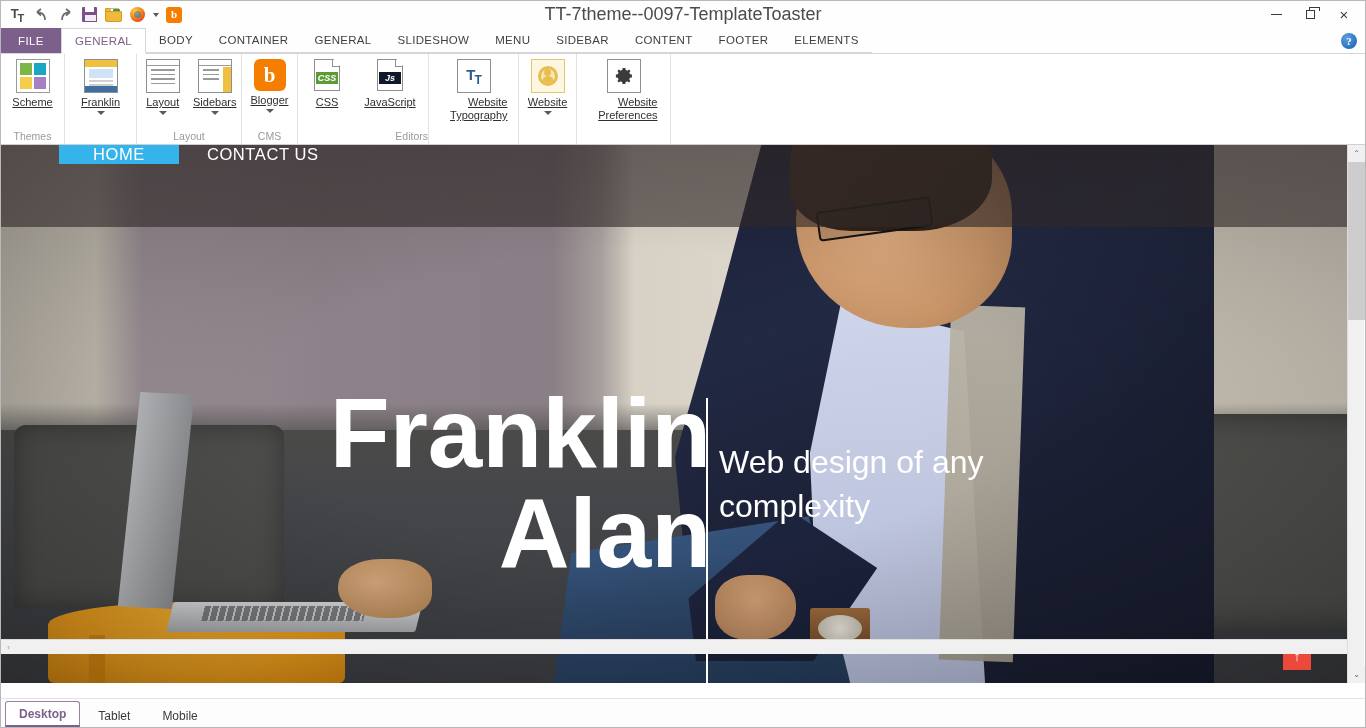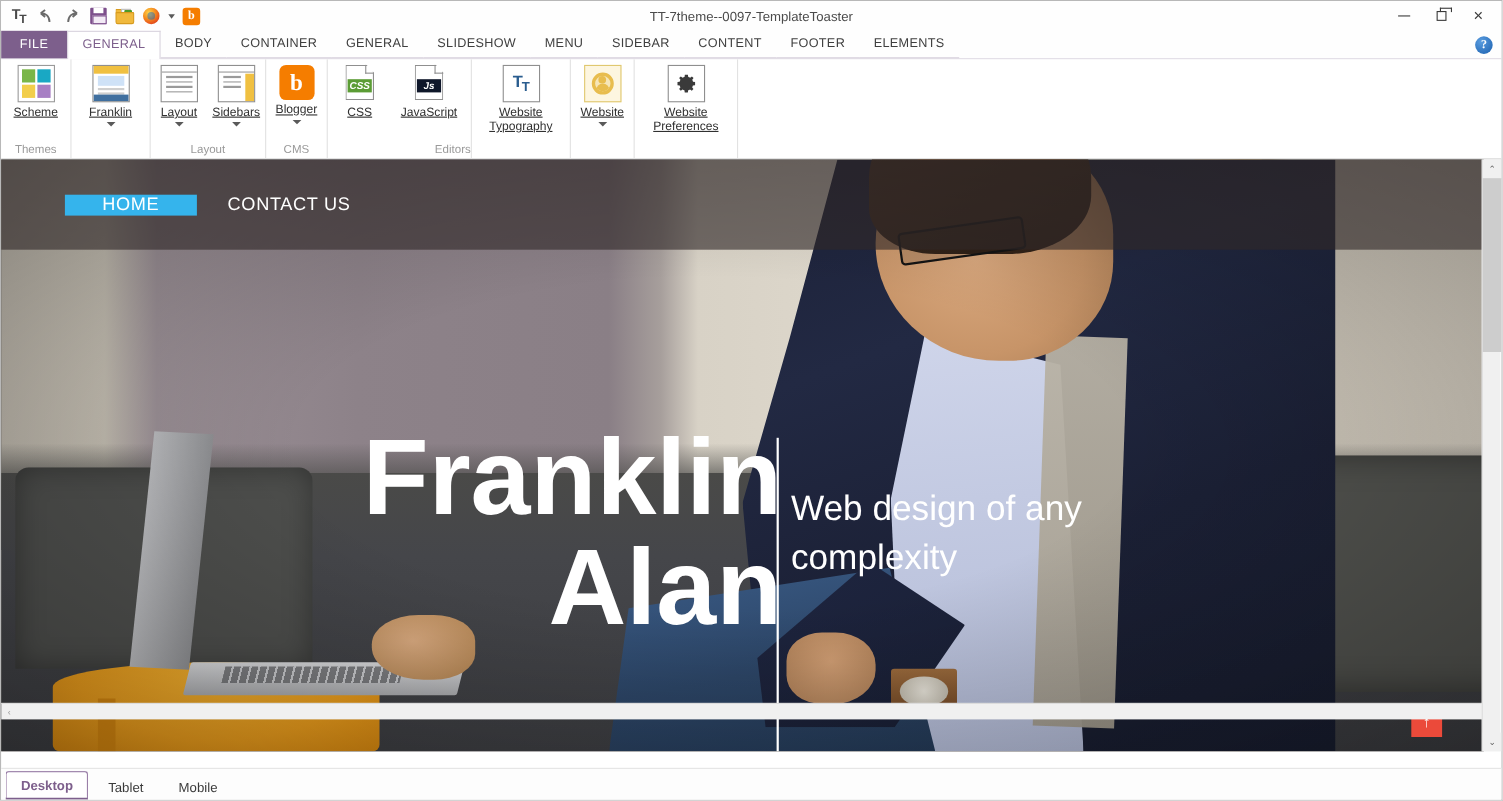--- a/index.html
+++ b/index.html
@@ -86,21 +86,21 @@
   }
   .blogger {
     width: 16px; height: 16px; border-radius: 3px; background: #f57d00;
     display:flex; align-items:center; justify-content:center;
   }
   .blogger span { color:#fff; font-weight:bold; font-size:11px; line-height:1; font-family:"Liberation Serif", serif;}
 
   .window-title {
     position: absolute; left: 0; right: 0; top: 0; height: 27px;
     display: flex; align-items: center; justify-content: center;
-    font-size: 12px; color: #4b4b4b; pointer-events: none;
+    font-size: 18px; color: #4b4b4b; pointer-events: none;
   }
   .wctrls {
     position: absolute; right: 4px; top: 0; height: 27px;
     display: flex; align-items: center;
   }
   .wbtn {
     width: 34px; height: 26px; display: flex; align-items: center; justify-content: center;
     color: #3a3a3a; font-size: 13px;
   }
   .wbtn .min { width: 11px; height: 1.5px; background: #3a3a3a; }
@@ -159,21 +159,21 @@
   .rbtn {
     width: 64px; min-width: 48px;
     display: flex; flex-direction: column; align-items: center;
     padding-top: 5px;
     cursor: default;
   }
   .rbtn .lbl {
     font-size: 11px; color: #303030; text-align: center; line-height: 13px;
     margin-top: 3px; white-space: nowrap; text-decoration: underline;
   }
-  .rbtn .lbl.two { white-space: normal; width: 68px;}
+  .rbtn .lbl.two { white-space: normal; width: 68px; text-align: right;}
   .rbtn .caret {
     width: 0; height: 0; margin-top: 2px;
     border-left: 4px solid transparent; border-right: 4px solid transparent;
     border-top: 4px solid #5a5a5a;
   }
 
   
   .icn { width: 34px; height: 34px; position: relative; }
 
   .icn-scheme { border: 1px solid #9a9a9a; display: grid; grid-template-columns: 1fr 1fr; grid-template-rows: 1fr 1fr; gap: 2px; padding: 3px; }
@@ -357,21 +357,21 @@
   }
   .ph-vig {
     position:absolute; inset:0;
     background: radial-gradient(ellipse at 48% 48%, rgba(0,0,0,0) 38%, rgba(0,0,0,.30) 100%);
   }
 
   
   .wnav {
     position: absolute; left: 0; top: 0; width: 1348px; height: 82px;
     background: rgba(48,40,40,.62);
-    display: flex; align-items: center;
+    display: flex; align-items: flex-start;
   }
   .wnav-pad { width: 58px; background: rgba(110,105,98,.34); }
   .wnav-item {
     display: flex; align-items: center; justify-content: center;
     padding: 0 28px;
     color: #ffffff; font-size: 16.5px; letter-spacing: .6px;
   }
   .wnav-item.active { background: #35b4ec; padding: 0 34px; }
 
   

